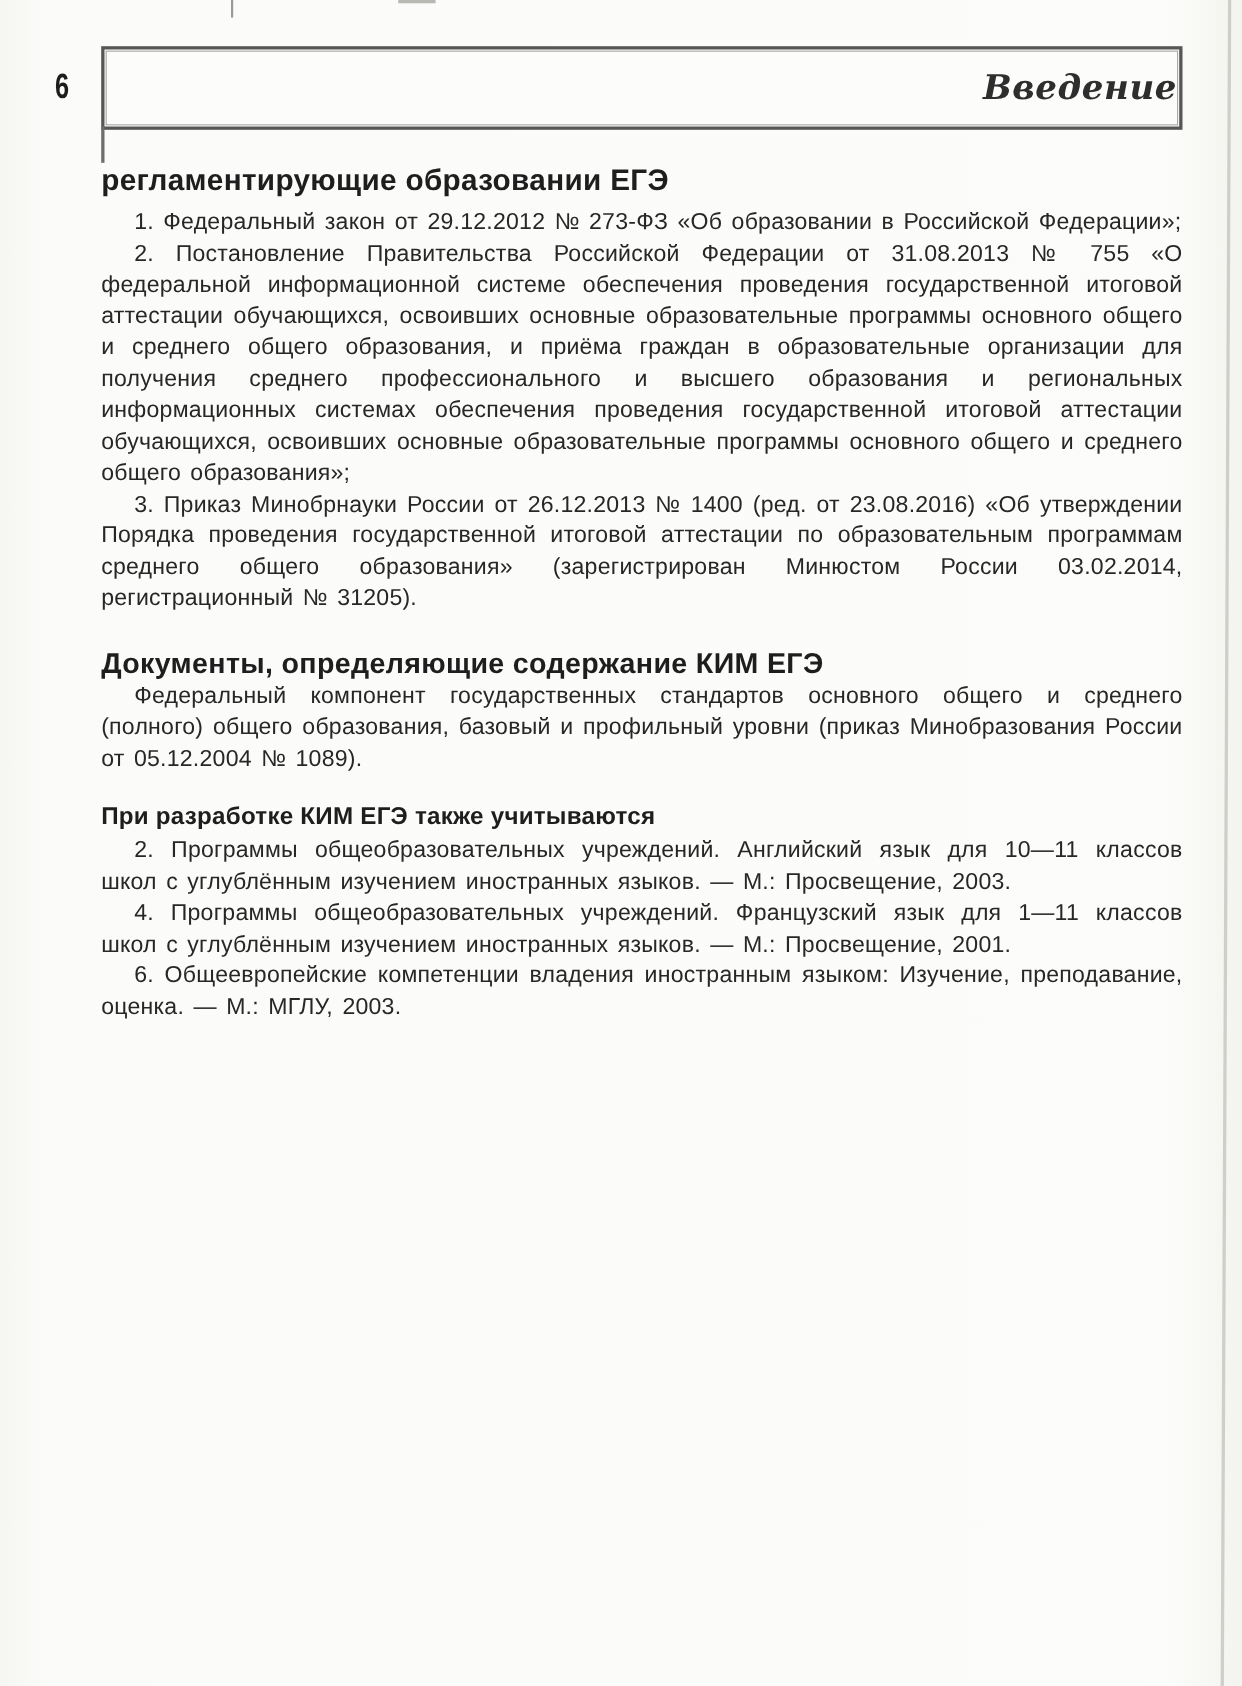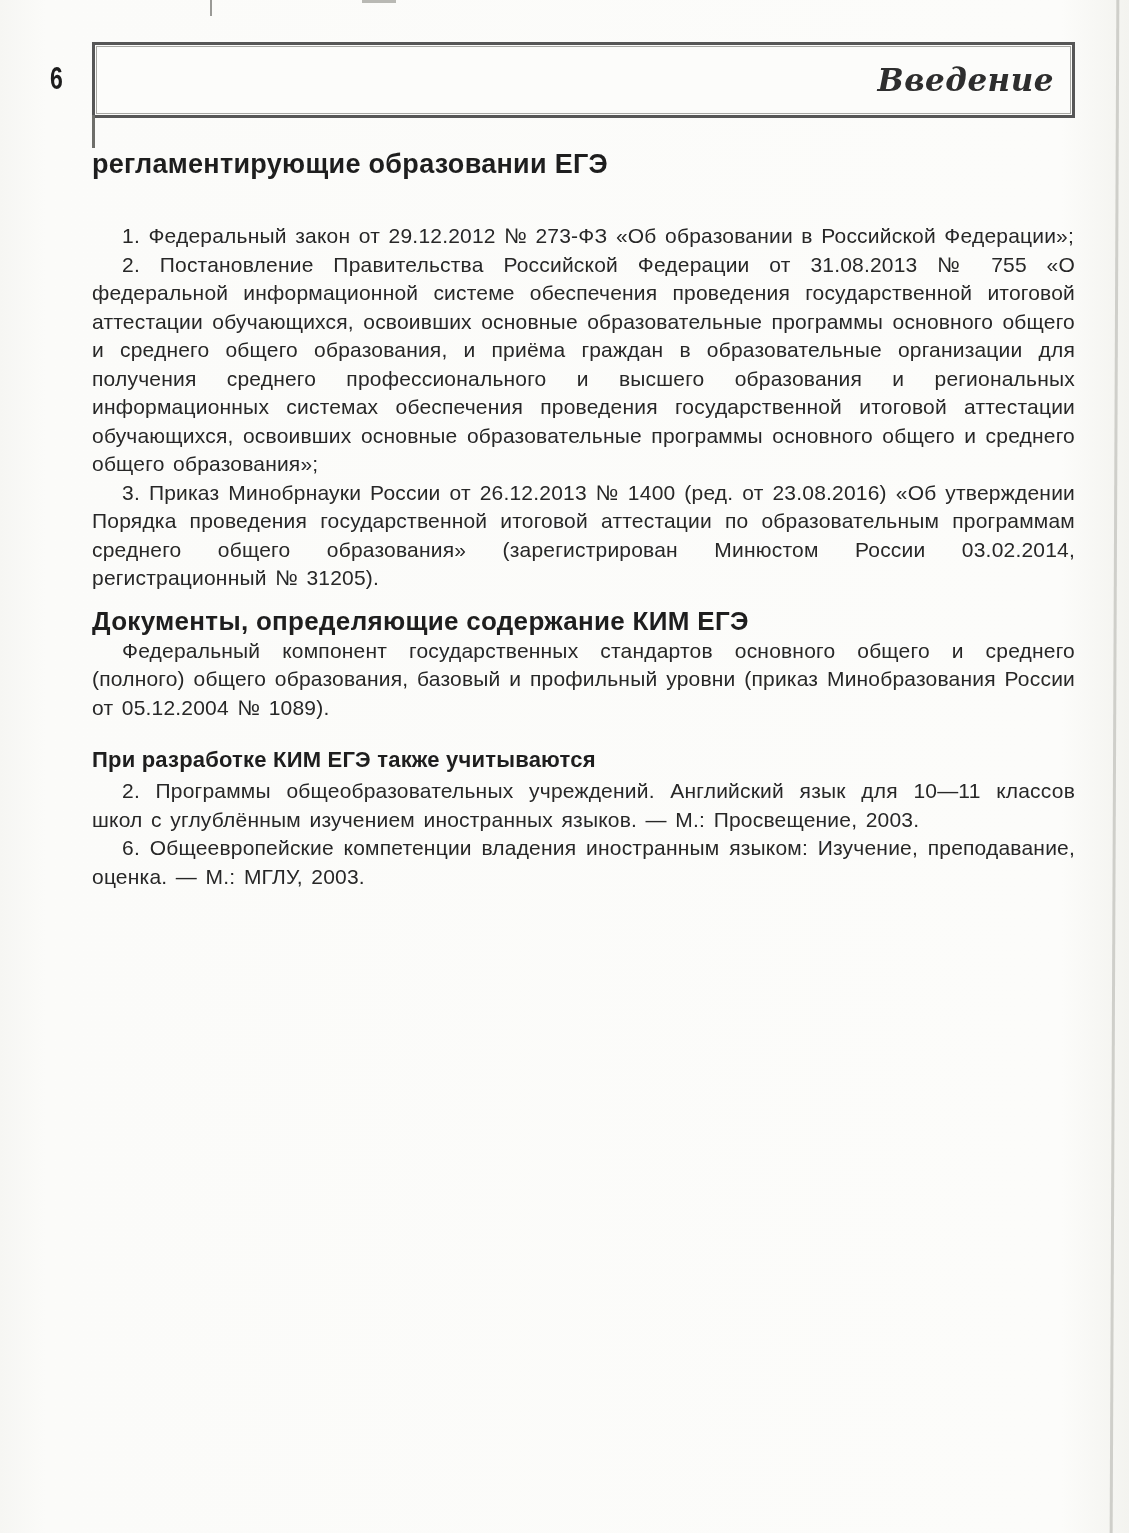--- a/index.html
+++ b/index.html
@@ -54,21 +54,20 @@
     border: 3px solid #565656;
     background: #fcfcfa;
   }
   .header-box-inner {
     position: absolute;
     left: 1px; top: 1px; right: 1px; bottom: 1px;
     border: 1px solid #a7a7a3;
     display: flex;
     align-items: center;
     justify-content: flex-end;
-    padding-right: 16px;
   }
   .header-title {
     font-family: "DejaVu Serif", serif;
     font-style: italic;
     font-weight: bold;
     font-size: 31px;
     color: #2e2e2e;
     letter-spacing: 0.5px;
   }
   .header-tail {
@@ -83,33 +82,33 @@
     left: 92px; top: 146px;
     width: 983px;
   }
   .h1 {
     font-size: 27px;
     font-weight: bold;
     line-height: 36px;
     color: #1e1e1e;
     letter-spacing: 0.3px;
   }
-  .block-1 { margin-top: 40px; }
+  .block-1 { margin-top: 6px; }
   p.body {
     margin: 0;
     font-size: 21px;
     line-height: 28.5px;
     text-align: justify;
     text-indent: 30px;
     word-spacing: 2.5px;
     letter-spacing: 0.2px;
     color: #272727;
   }
   .h2 {
-    margin-top: 13px;
+    margin-top: 29px;
     font-size: 26px;
     font-weight: bold;
     color: #1e1e1e;
     letter-spacing: 0.3px;
   }
   .lead { margin-top: 26px; }
   .h3 {
     margin-top: 25px;
     margin-bottom: 4px;
     font-size: 22px;
@@ -149,18 +148,19 @@
     </div>
 
     <div class="h2">Документы, определяющие содержание КИМ ЕГЭ</div>
 
     <p class="body lead">Федеральный компонент государственных стандартов основного общего и среднего (полного) общего образования, базовый и профильный уровни (приказ Минобразования России от 05.12.2004 № 1089).</p>
 
     <div class="h3">При разработке КИМ ЕГЭ также учитываются</div>
 
     <div>
       <p class="body">2. Программы общеобразовательных учреждений. Английский язык для 10—11 классов школ с углублённым изучением иностранных языков. — М.: Просвещение, 2003.</p>
+      <p class="body">4. Программы общеобразовательных учреждений. Французский язык для 1—11 классов школ с углублённым изучением иностранных языков. — М.: Просвещение, 2001.</p>
       <p class="body">6. Общеевропейские компетенции владения иностранным языком: Изучение, преподавание, оценка. — М.: МГЛУ, 2003.</p>
     </div>
 
   </div>
 
 </div>
 
 </body></html>

